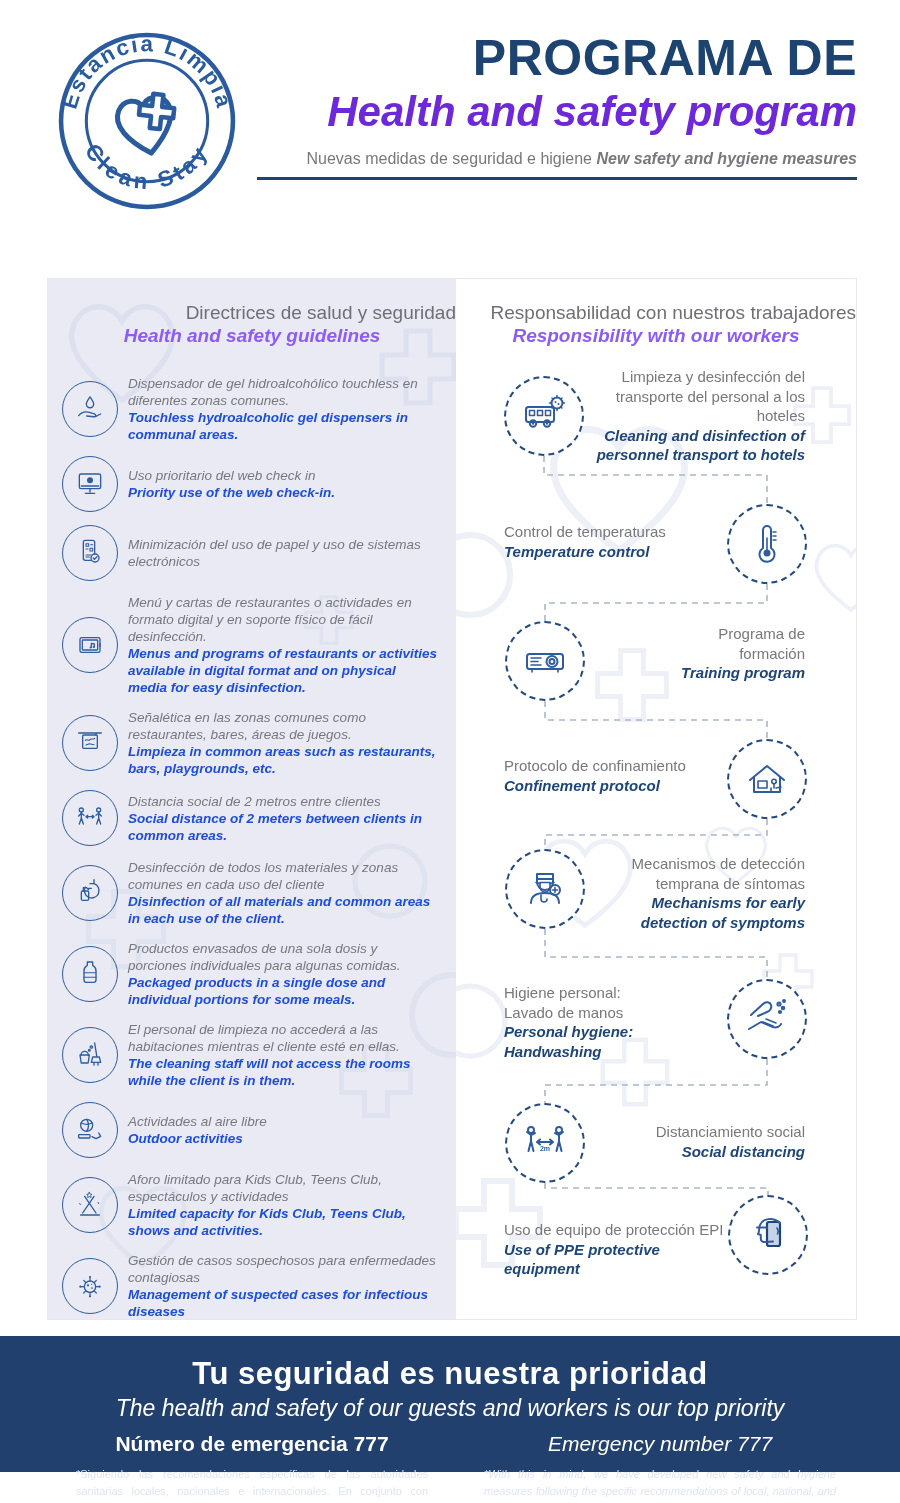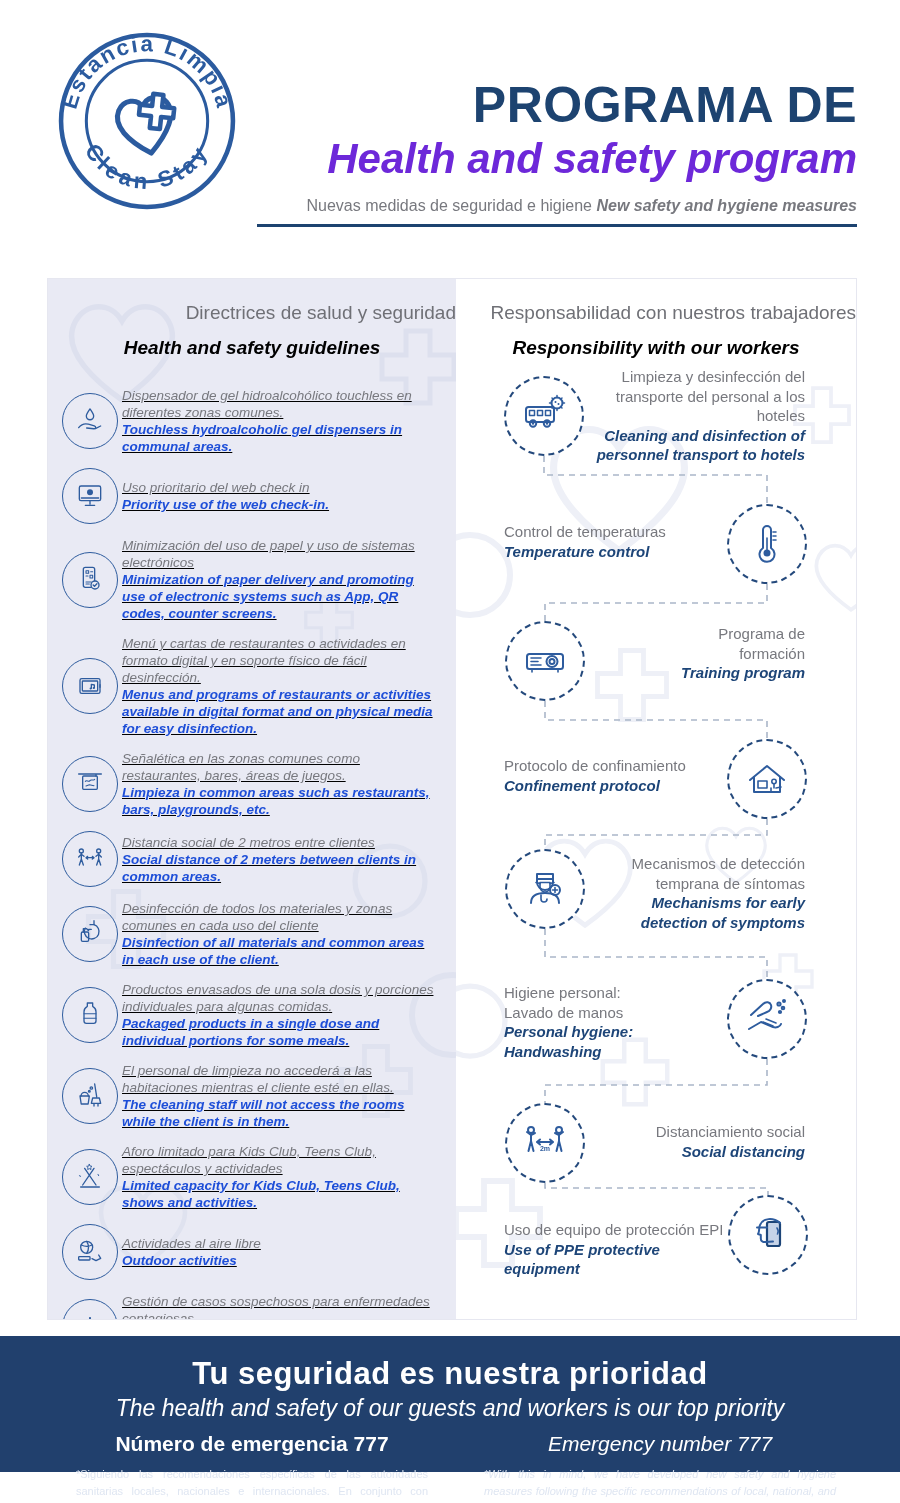--- a/index.html
+++ b/index.html
@@ -4,41 +4,41 @@
 <style>
   html,body{margin:0;padding:0;background:#fff;}
   .page{position:relative;width:900px;height:1503px;background:#fff;overflow:hidden;
         font-family:"Liberation Sans", sans-serif;}
   svg{display:block;}
   .ic{fill:none;stroke:#2e5c9e;stroke-width:2;stroke-linecap:round;stroke-linejoin:round;}
   .f{fill:#2e5c9e;stroke:none;}
 
   
   .logo{position:absolute;left:56px;top:30px;width:182px;height:182px;}
-  .titleblock{position:absolute;right:43px;top:30px;width:600px;text-align:right;margin-top:47px;}
+  .titleblock{position:absolute;right:43px;top:30px;width:600px;text-align:right;}
   .title-l1,.title-l2{font-size:50px;font-weight:800;color:#1d4370;letter-spacing:.5px;line-height:1.12;}
   .title-l3{font-size:42px;font-style:italic;font-weight:600;color:#6d28d9;line-height:1.15;margin-top:2px;}
   .tagline{margin-top:14px;font-size:16px;color:#77787e;}
   .tagline .en{font-weight:700;font-style:italic;}
   .hr{margin-top:9px;height:3px;background:#1d4370;}
 
   
   .panel-wrap{position:absolute;left:47px;top:278px;width:810px;height:1042px;
               background:#fff;border:1px solid #e6e7f0;box-sizing:border-box;}
   .left-panel{position:absolute;left:0;top:0;width:408px;height:100%;background:#e9eaf4;overflow:hidden;}
   .right-panel{position:absolute;left:408px;top:0;width:400px;height:100%;background:#fff;overflow:hidden;}
 
   .panel-heading{position:relative;text-align:center;padding-top:23px;z-index:2;}
   .panel-heading .es{font-size:19px;color:#6f7076;text-align:right;}
-  .panel-heading .en{font-size:19px;color:#000000;font-weight:700;font-style:italic;margin-top:13px;}
+  .panel-heading .en{font-size:19px;color:#8b5cf6;font-weight:700;font-style:italic;margin-top:1px;}
 
   
   .llist{position:relative;z-index:2;margin-top:28px;padding:0 18px 0 14px;
          display:flex;flex-direction:column;gap:13px;}
-  .litem{display:flex;align-items:center;gap:4px;text-decoration:underline;}
+  .litem{display:flex;align-items:center;gap:10px;}
   .licon{width:54px;height:54px;border:1.6px solid #2e5c9e;border-radius:50%;flex:none;
          display:flex;align-items:center;justify-content:center;}
   .ltext{font-size:13.5px;font-style:italic;line-height:1.26;}
   .ltext .es{color:#77787e;}
   .ltext .en{color:#1d4ed8;font-weight:700;}
 
   
   .tl-circle{position:absolute;width:80px;height:80px;border-radius:50%;background:#fff;
              border:2px dashed #24497c;box-sizing:border-box;display:flex;align-items:center;
              justify-content:center;z-index:3;}
@@ -171,21 +171,20 @@
                 <g class="ic">
                   <rect x="14" y="5" width="17" height="30" rx="3"></rect>
                   <path d="M18 10h4v4h-4zM25 11.5h3M18 18h3M24 17h4v4h-4zM18 27h8M18 30h5" stroke-width="1.6"></path>
                   <circle cx="31.5" cy="31.5" r="6" fill="#e9eaf4"></circle>
                   <path d="M28.8 31.5l2 2 3.6-3.8"></path>
                 </g>
               </svg>
           </div>
           <div class="ltext">
             <div class="es">Minimización del uso de papel y uso de sistemas electrónicos</div>
-            <div class="en">Minimization of paper delivery and promoting use of electronic systems such as App, QR codes, counter screens.</div>
           </div>
         </div>
 
         <div class="litem">
           <div class="licon">
             <svg width="32" height="32" viewBox="0 0 48 48">
                 <g class="ic">
                   <rect x="9" y="13" width="30" height="22" rx="2.5"></rect>
                   <rect x="12.5" y="16.5" width="23" height="15" rx="1"></rect>
                   <path d="M26 27.5v-6l4.5 1v4.5M39 22v4"></path>
@@ -281,46 +280,46 @@
           <div class="ltext">
             <div class="es">El personal de limpieza no accederá a las habitaciones mientras el cliente esté en ellas.</div>
             <div class="en">The cleaning staff will not access the rooms while the client is in them.</div>
           </div>
         </div>
 
         <div class="litem">
           <div class="licon">
             <svg width="32" height="32" viewBox="0 0 48 48">
                 <g class="ic">
-                  <path d="M13 36L30 11M16 11l17 25M10 39h28"></path>
-                  <path d="M23 5l1.2 2.6 2.8.4-2 2 .5 2.8-2.5-1.3-2.5 1.3.5-2.8-2-2 2.8-.4z" stroke-width="1.4"></path>
-                  <path d="M36 20l1 2M8 22l2 1" stroke-width="1.4"></path>
-                </g>
-              </svg>
-          </div>
-          <div class="ltext">
-            <div class="es">Aforo limitado para Kids Club, Teens Club, espectáculos y actividades</div>
-            <div class="en">Limited capacity for Kids Club, Teens Club, shows and activities.</div>
-          </div>
-        </div>
-
-        <div class="litem">
-          <div class="licon">
-            <svg width="32" height="32" viewBox="0 0 48 48">
-                <g class="ic">
                   <circle cx="19" cy="17" r="9"></circle>
                   <path d="M19 8c3.5 5.5 3.5 12.5 0 18M11 13.5c5 2.5 11 2.5 16 0"></path>
                   <rect x="7" y="31" width="17" height="5" rx="1"></rect>
                   <path d="M27 34l6 3 7-3.5M40 33.5l-3-5"></path>
                 </g>
               </svg>
           </div>
           <div class="ltext">
             <div class="es">Actividades al aire libre</div>
             <div class="en">Outdoor activities</div>
+          </div>
+        </div>
+
+        <div class="litem">
+          <div class="licon">
+            <svg width="32" height="32" viewBox="0 0 48 48">
+                <g class="ic">
+                  <path d="M13 36L30 11M16 11l17 25M10 39h28"></path>
+                  <path d="M23 5l1.2 2.6 2.8.4-2 2 .5 2.8-2.5-1.3-2.5 1.3.5-2.8-2-2 2.8-.4z" stroke-width="1.4"></path>
+                  <path d="M36 20l1 2M8 22l2 1" stroke-width="1.4"></path>
+                </g>
+              </svg>
+          </div>
+          <div class="ltext">
+            <div class="es">Aforo limitado para Kids Club, Teens Club, espectáculos y actividades</div>
+            <div class="en">Limited capacity for Kids Club, Teens Club, shows and activities.</div>
           </div>
         </div>
 
         <div class="litem">
           <div class="licon">
             <svg width="32" height="32" viewBox="0 0 48 48">
                 <g class="ic">
                   <circle cx="24" cy="25" r="8.5"></circle>
                   <path d="M24 12v4.5M24 33.5V38M11 25h4.5M32.5 25H37M14.5 15.5l3.2 3.2M33.5 34.5l-3.2-3.2M33.5 15.5l-3.2 3.2M14.5 34.5l3.2-3.2" stroke-width="1.8"></path>
                 </g>

